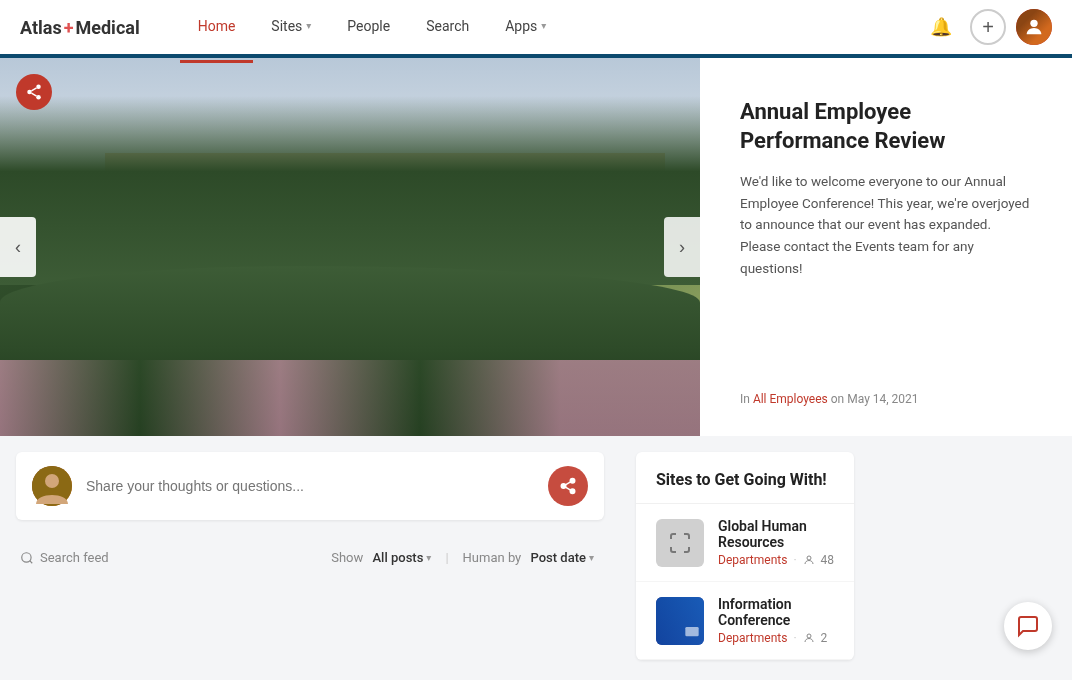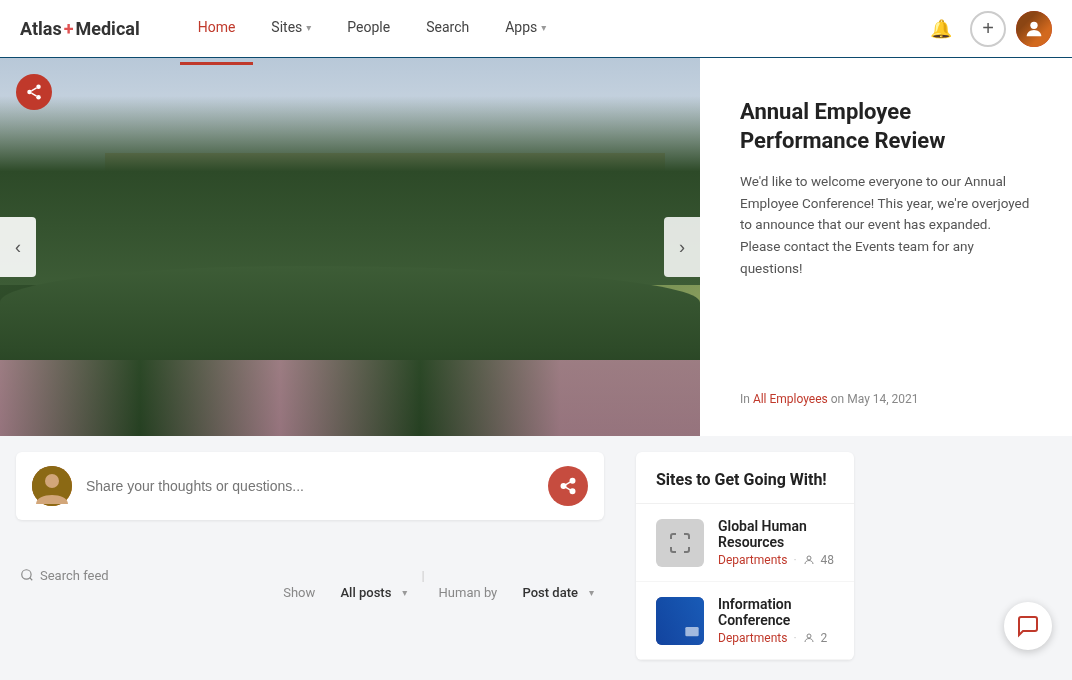--- a/index.html
+++ b/index.html
@@ -5,21 +5,21 @@
     * { box-sizing: border-box; margin: 0; padding: 0; }
     body { font-family: -apple-system, BlinkMacSystemFont, 'Segoe UI', Roboto, sans-serif; background: #f4f5f7; color: #333; overflow-x: hidden; }
 
     
     .navbar {
       display: flex;
       align-items: center;
       background: #fff;
       height: 58px;
       padding: 0 20px;
-      border-bottom: 1px solid #0c4a6e;
+      border-bottom: 4px solid #0c4a6e;
       position: relative;
       z-index: 10;
     }
     .navbar-logo {
       display: flex;
       align-items: center;
       font-size: 18px;
       font-weight: 700;
       color: #333;
       margin-right: 40px;
@@ -319,25 +319,24 @@
       margin-left: auto;
       display: flex;
       align-items: center;
       gap: 4px;
       font-size: 13px;
       color: #555;
     }
     .filter-dropdown {
       display: flex;
       align-items: center;
-      gap: 11px;
+      gap: 3px;
       cursor: pointer;
       padding: 4px 6px;
       border-radius: 4px;
-      margin-top: 35px;
     }
     .filter-label { color: #888; }
     .filter-value { color: #333; font-weight: 500; }
     .filter-chevron { color: #999; font-size: 10px; }
     .filter-sep { color: #ccc; margin: 0 4px; }
 
     
     .right-panel {
       flex: 1;
       padding: 16px;

